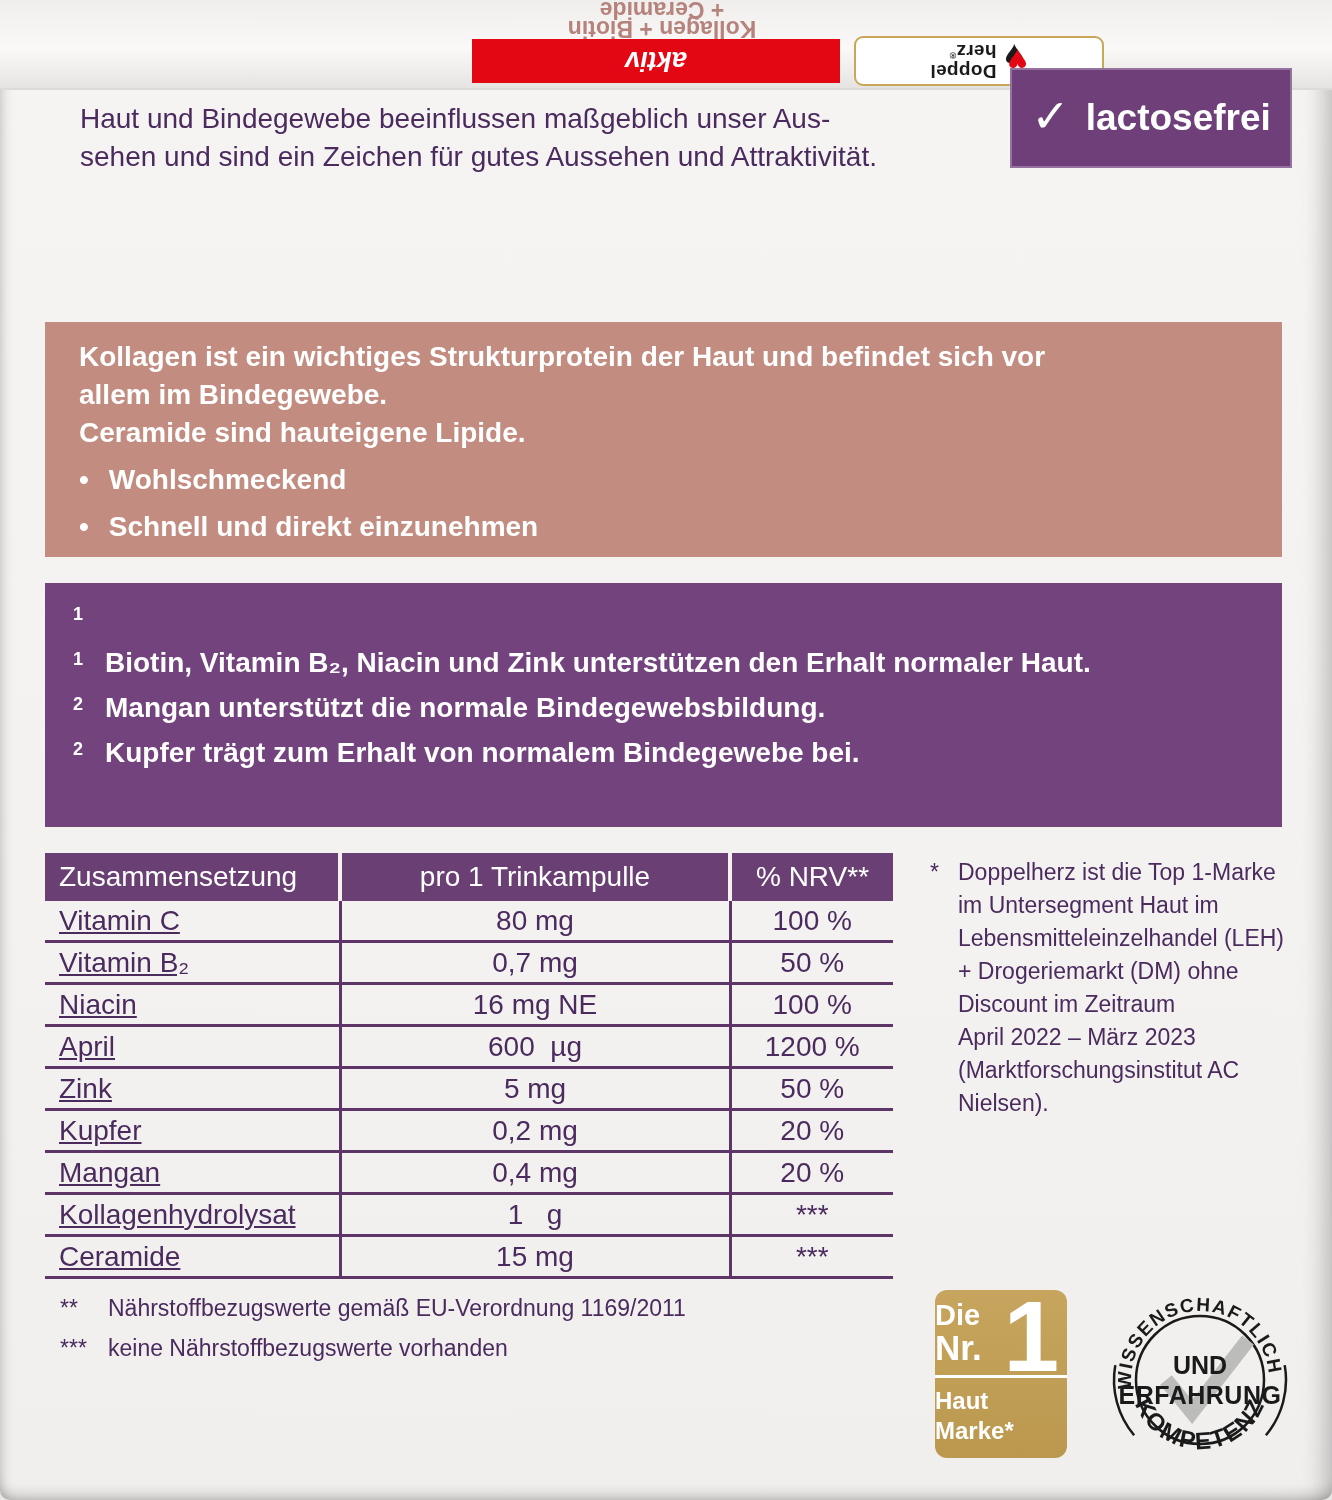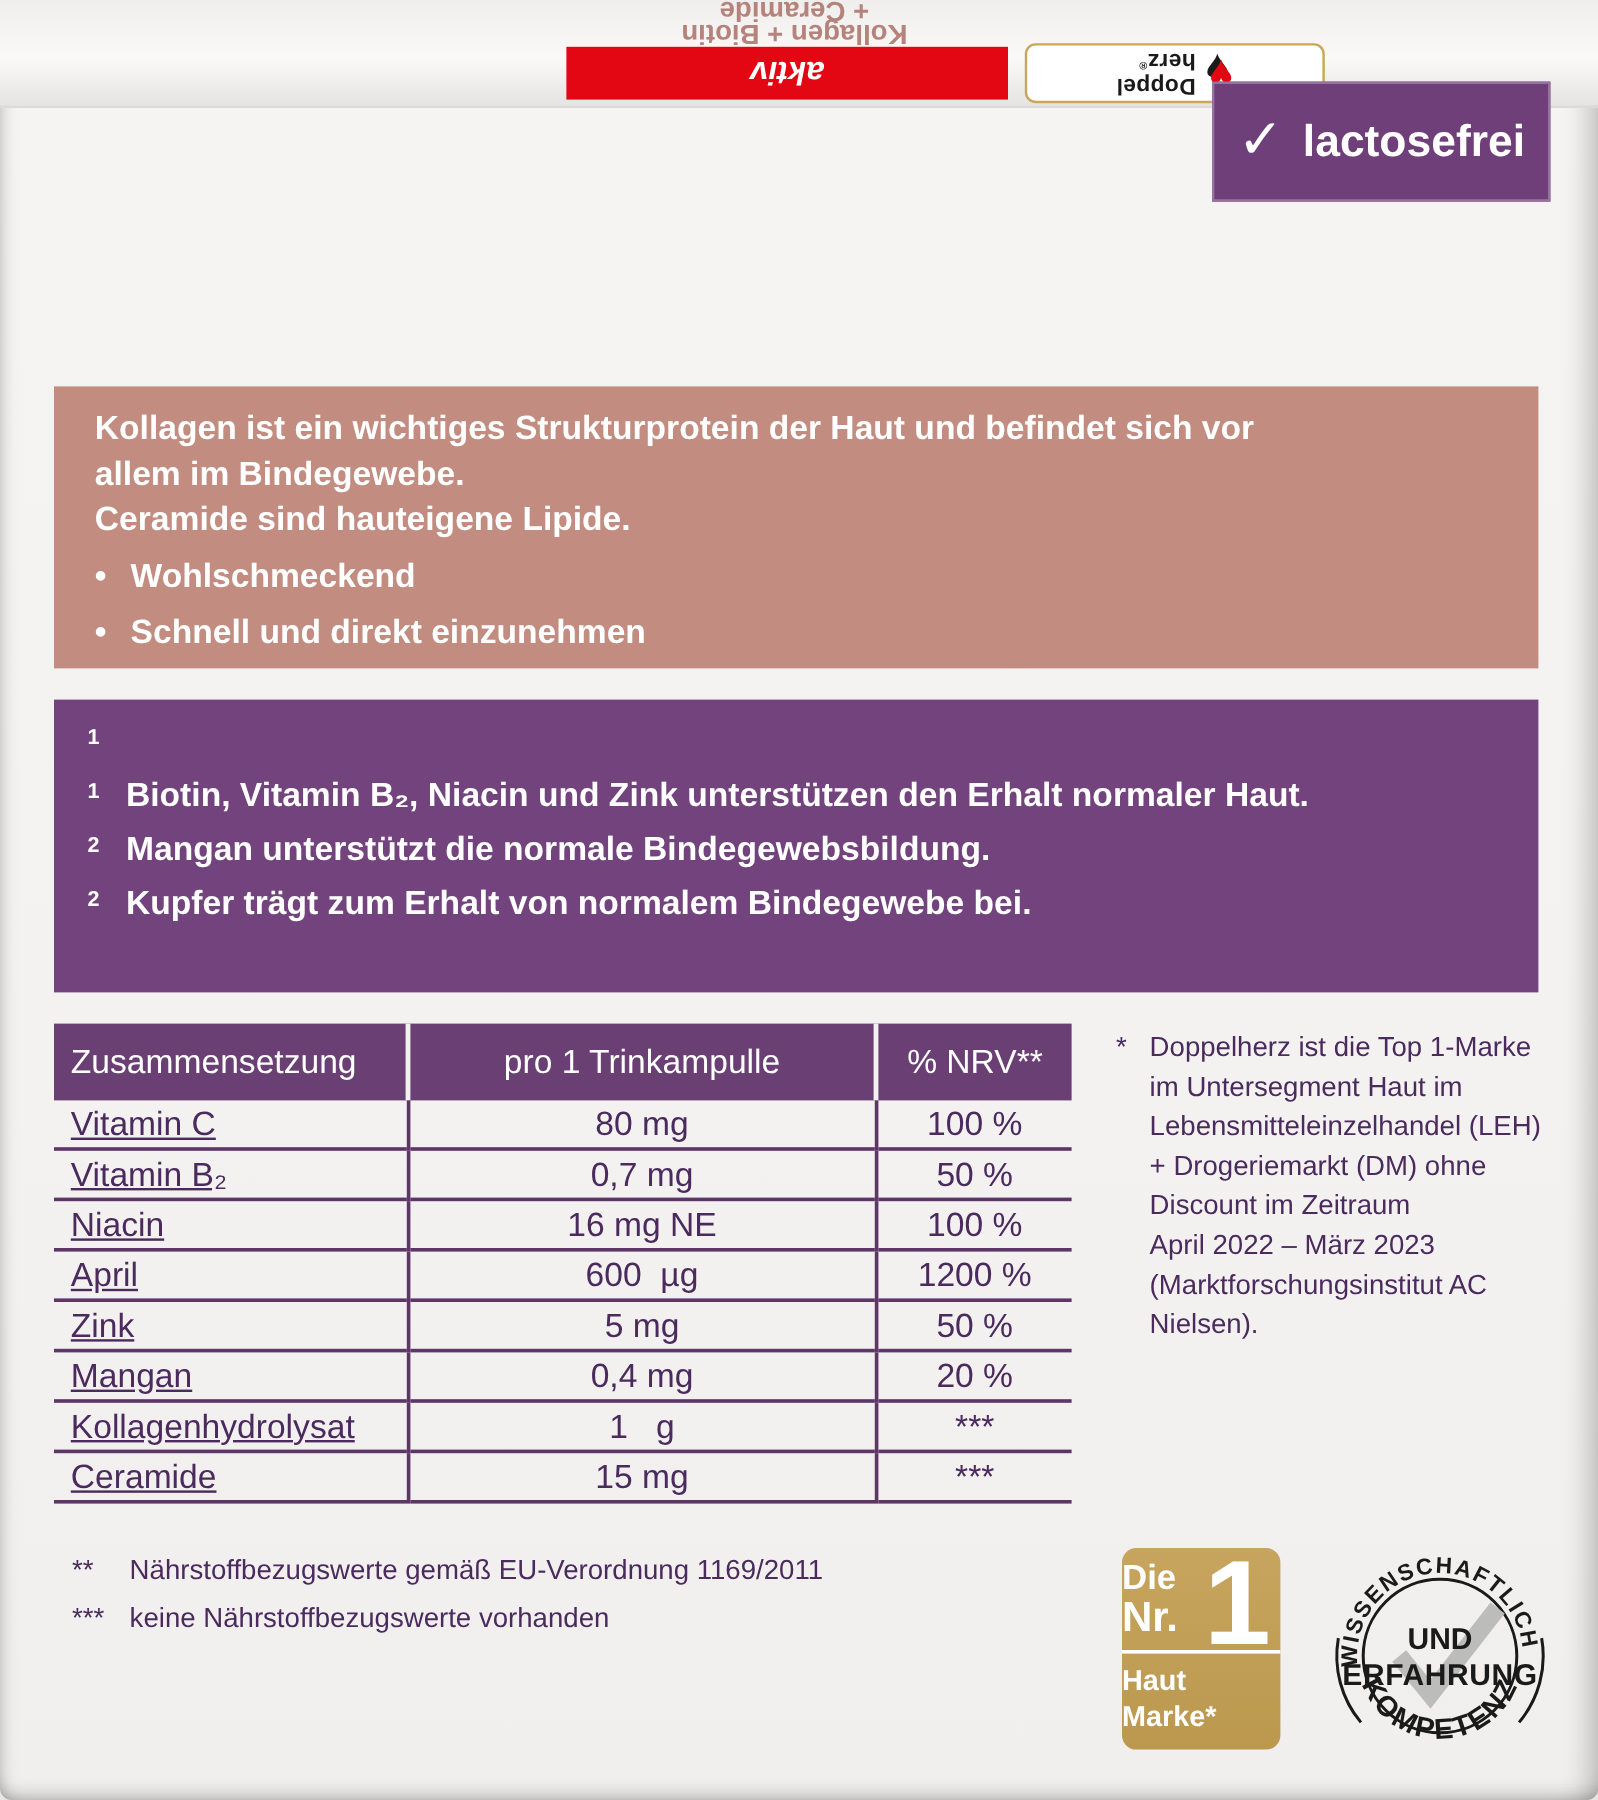--- a/index.html
+++ b/index.html
@@ -48,21 +48,21 @@
   .claims-box{position:absolute;left:45px;top:583px;width:1237px;height:244px;background:#73437e;
               color:#fff;box-sizing:border-box;padding:16px 28px;font-size:28px;line-height:38px;font-weight:700;}
   .claim{display:flex;margin-top:7px;}
   .claim:first-child{margin-top:0;}
   .claim-marker{flex:0 0 32px;font-size:18px;transform:translateY(-4px);}
   .claim-text{white-space:pre-line;}
   
   .comp-table{position:absolute;left:45px;top:853px;width:848px;border-collapse:collapse;
               color:#4b2a5e;font-size:28px;table-layout:fixed;}
   .comp-table col.c1{width:295px;} .comp-table col.c2{width:390px;} .comp-table col.c3{width:163px;}
-  .comp-table th{background:#6a3f73;color:#fff;font-weight:400;height:64px;padding:0;}
+  .comp-table th{background:#6a3f73;color:#fff;font-weight:400;height:48px;padding:0;}
   .comp-table th.h1{text-align:left;padding-left:14px;border-right:4px solid #f3f2f1;}
   .comp-table th.h2{text-align:center;border-right:4px solid #f3f2f1;}
   .comp-table th.h3{text-align:center;}
   .comp-table td{height:39px;border-top:3px solid #5d3566;padding:0;}
   .comp-table tbody tr:first-child td{border-top:none;}
   .comp-table td.l{text-align:left;padding-left:14px;text-decoration:underline;}
   .comp-table td.a{text-align:center;white-space:pre;border-left:3px solid #5d3566;}
   .comp-table td.n{text-align:center;border-left:3px solid #5d3566;}
   .comp-table tbody tr:last-child td{border-bottom:3px solid #5d3566;}
   
@@ -114,20 +114,22 @@
         </div>
       </div>
     </div>
 
     <div class="lactose-badge">
       <span class="check">✓</span>
       <span>lactosefrei</span>
     </div>
 
     <div class="intro">
+      <p>Haut und Bindegewebe beeinflussen maßgeblich unser Aus-
+sehen und sind ein Zeichen für gutes Aussehen und Attraktivität.</p>
     </div>
 
     <div class="rose-box">
       <p>Kollagen ist ein wichtiges Strukturprotein der Haut und befindet sich vor
 allem im Bindegewebe.</p>
       <p>Ceramide sind hauteigene Lipide.</p>
       <div class="bullet-row">
         <span>•</span>
         <span>Wohlschmeckend</span>
       </div>
@@ -186,20 +188,25 @@
           </tr>
         <tr>
             <td class="l">April</td>
             <td class="a">600  µg</td>
             <td class="n">1200 %</td>
           </tr>
         <tr>
             <td class="l">Zink</td>
             <td class="a">5 mg</td>
             <td class="n">50 %</td>
+          </tr>
+        <tr>
+            <td class="l">Kupfer</td>
+            <td class="a">0,2 mg</td>
+            <td class="n">20 %</td>
           </tr>
         <tr>
             <td class="l">Mangan</td>
             <td class="a">0,4 mg</td>
             <td class="n">20 %</td>
           </tr>
         <tr>
             <td class="l">Kollagenhydrolysat</td>
             <td class="a">1   g</td>
             <td class="n">***</td>

